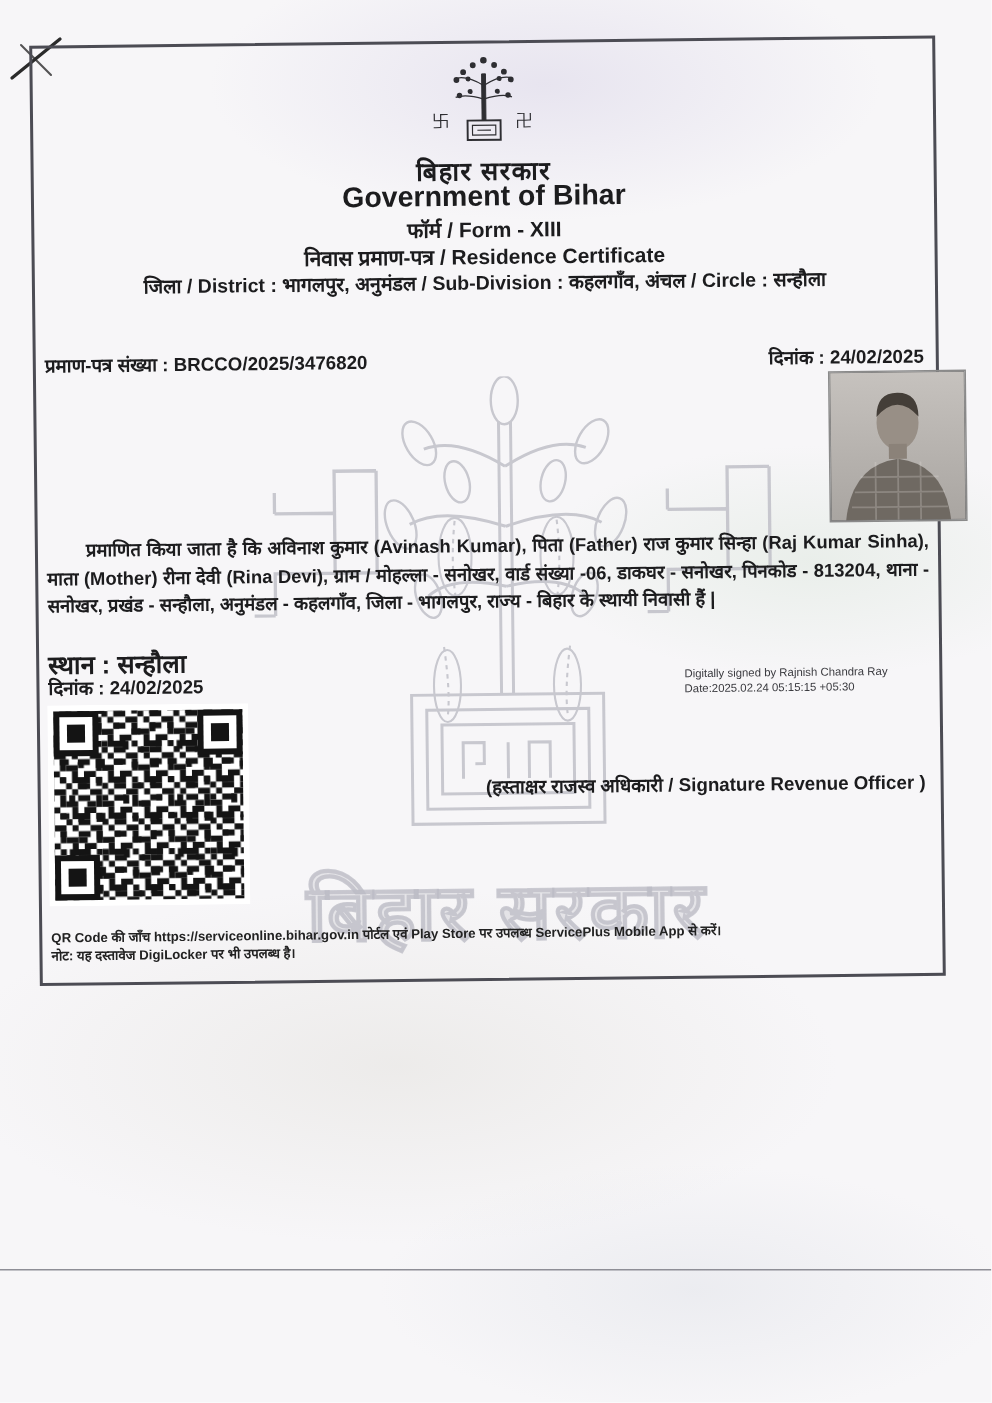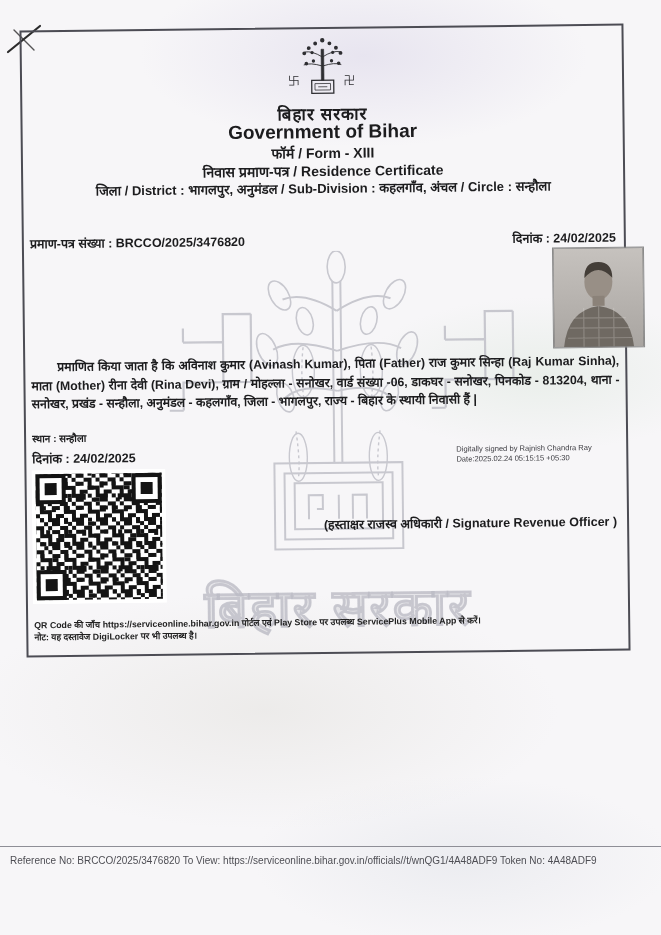--- a/index.html
+++ b/index.html
@@ -37,21 +37,21 @@
     font-size:52px;font-weight:bold;letter-spacing:2px;
     color:rgba(188,188,196,.38);
     -webkit-text-stroke:1.2px rgba(178,178,188,.75);
     white-space:nowrap;
   }
   .body-par{
     position:absolute;left:6px;right:6px;top:326px;
     font-size:12.3px;line-height:18.5px;font-weight:600;
     text-align:justify;text-indent:26px;
   }
-  .place-line{position:absolute;left:6px;top:399px;font-size:10px;font-weight:600;}
+  .place-line{position:absolute;left:6px;top:399px;font-size:17px;font-weight:600;}
   .issue-date-line{position:absolute;left:6px;top:418px;font-size:12.5px;font-weight:600;}
   .qr{position:absolute;left:5px;top:438px;width:134px;height:134px;}
   .digital-sig{position:absolute;left:430px;top:417px;font-size:7.6px;line-height:9.5px;color:#3a3a3f;}
   .sign-line{position:absolute;right:10px;top:487px;font-size:12.5px;font-weight:bold;}
   .qr-note{position:absolute;left:6px;top:588px;font-size:8.8px;font-weight:700;line-height:11.5px;color:#222;}
   .footer-rule{position:absolute;left:0;top:846px;width:661px;height:0;border-top:1.5px solid #8e8e96;}
   .footer-ref{position:absolute;left:10px;top:855px;font-size:10px;color:#4e4e54;}
   .penmark{position:absolute;left:0;top:10px;pointer-events:none;}
 </style>
 </head>
@@ -245,15 +245,14 @@
     <div class="sign-line">(हस्ताक्षर राजस्व अधिकारी / Signature Revenue Officer )</div>
 
     <div class="qr-note">
       <div>QR Code की जाँच https://serviceonline.bihar.gov.in पोर्टल एवं Play Store पर उपलब्ध ServicePlus Mobile App से करें।</div>
       <div>नोट: यह दस्तावेज DigiLocker पर भी उपलब्ध है।</div>
     </div>
 
   </div>
 
   <div class="footer-rule"></div>
-  <div class="footer-ref">Reference No: BRCCO/2025/3476820 To View: https://serviceonline.bihar.gov.in/officials//t/wnQG1/4A48ADF9 Token No: 4A48ADF9</div>
 
 </div>
 
 </body></html>

